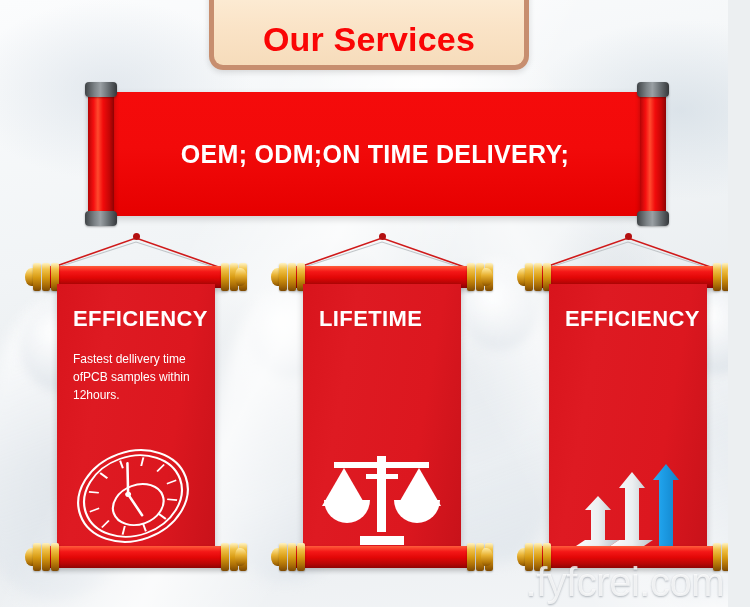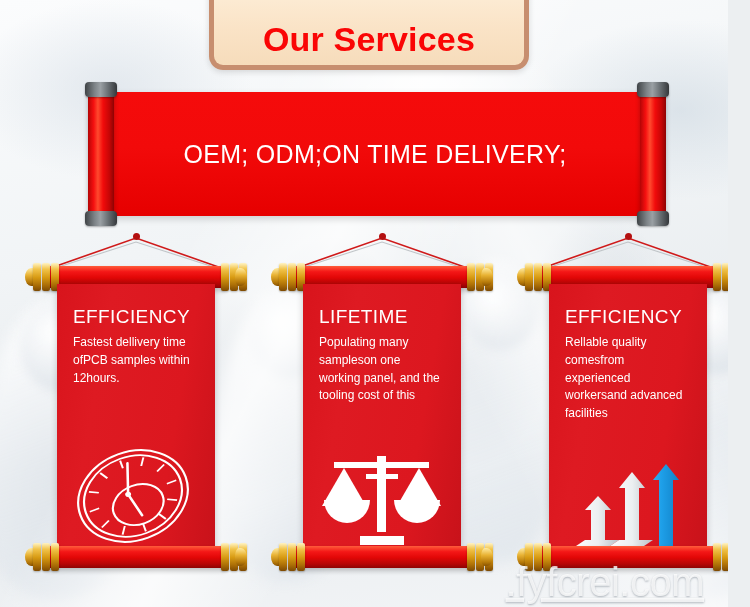--- a/index.html
+++ b/index.html
@@ -101,21 +101,21 @@
     box-shadow: 0 3px 7px rgba(0,0,0,0.16);
     display: flex;
     flex-direction: column;
     align-items: center;
     justify-content: center;
     gap: 10px;
   }
   .banner-line {
     color: #ffffff;
     font-size: 25px;
-    font-weight: 400;
+    font-weight: 700;
     letter-spacing: 0.3px;
     white-space: nowrap;
   }
   .roll {
     position: absolute;
     top: 88px;
     width: 26px;
     height: 132px;
     background: linear-gradient(90deg, #b40505 0%, #f61010 22%, #ff4a2e 38%, #f20b0b 58%, #c60606 82%, #8e0303 100%);
     border-radius: 3px;
@@ -216,24 +216,24 @@
     box-shadow: 0 2px 7px rgba(0,0,0,0.2);
     overflow: hidden;
   }
   .sheet-pad {
     position: relative;
     padding: 22px 16px 0 16px;
     height: 100%;
   }
   .panel-title {
     color: #ffffff;
-    font-size: 19px;
-    font-weight: 400;
+    font-size: 22px;
+    font-weight: 700;
     letter-spacing: 0.4px;
-    margin-bottom: 6px;
+    margin-bottom: 19px;
     white-space: nowrap;
   }
   .panel-body {
     color: #ffffff;
     font-size: 12px;
     line-height: 1.48;
     font-weight: 400;
   }
 
   .bottom-rod {
@@ -256,29 +256,28 @@
     width: 158px;
     height: 112px;
     display: flex;
     align-items: flex-end;
     justify-content: center;
   }
 
   
   .watermark {
     position: absolute;
-    right: 24px;
+    right: 4px;
     bottom: 2px;
     font-size: 40px;
     font-weight: 400;
     color: rgba(255,255,255,0.78);
     text-shadow: 0 1px 2px rgba(120,130,140,0.55);
     letter-spacing: -0.5px;
     pointer-events: none;
-    text-decoration: underline;
   }
 </style>
 </head>
 <body>
 
 <div id="stage">
 
   <div class="bg-layer"></div>
   <div class="bg-figure fig-a"></div>
   <div class="bg-head head-a"></div>
@@ -394,21 +393,20 @@
     <div class="finial finial-right">
       <div class="ring ring-1"></div>
         <div class="ring ring-2"></div>
         <div class="ring ring-3"></div>
         <div class="knob"></div>
     </div>
 
     <div class="sheet">
       <div class="sheet-pad">
         <div class="panel-title">LIFETIME</div>
-        <div class="panel-body">Populating many sampleson one working panel, and the tooling cost of this</div>
         <div class="icon-wrap">
           <svg width="120" height="100" viewBox="0 0 120 100" fill="#ffffff">
             <rect x="55" y="8" width="9" height="76"></rect>
             <rect x="12" y="14" width="95" height="6"></rect>
             <rect x="38" y="88" width="44" height="9"></rect>
             <rect x="44" y="26" width="32" height="5"></rect>
             <path d="M19 20 L41 58 H-3 Z" transform="translate(3,0)"></path>
             <path d="M100 20 L122 58 H78 Z" transform="translate(-3,0)"></path>
             <path d="M-1 52 A23 23 0 0 0 45 52 Z" transform="translate(3,0)"></path>
             <path d="M75 52 A23 23 0 0 0 121 52 Z" transform="translate(-3,0)"></path>
@@ -449,21 +447,20 @@
     <div class="finial finial-right">
       <div class="ring ring-1"></div>
         <div class="ring ring-2"></div>
         <div class="ring ring-3"></div>
         <div class="knob"></div>
     </div>
 
     <div class="sheet">
       <div class="sheet-pad">
         <div class="panel-title">EFFICIENCY</div>
-        <div class="panel-body">Rellable quality comesfrom experienced workersand advanced facilities</div>
         <div class="icon-wrap">
           <svg width="130" height="86" viewBox="0 0 130 86">
             <defs>
               <linearGradient id="gw" x1="0" y1="0" x2="1" y2="0">
                 <stop offset="0%" stop-color="#ffffff"></stop>
                 <stop offset="55%" stop-color="#eceff1"></stop>
                 <stop offset="100%" stop-color="#b9c0c6"></stop>
               </linearGradient>
               <linearGradient id="gb" x1="0" y1="0" x2="1" y2="0">
                 <stop offset="0%" stop-color="#56c2f5"></stop>

